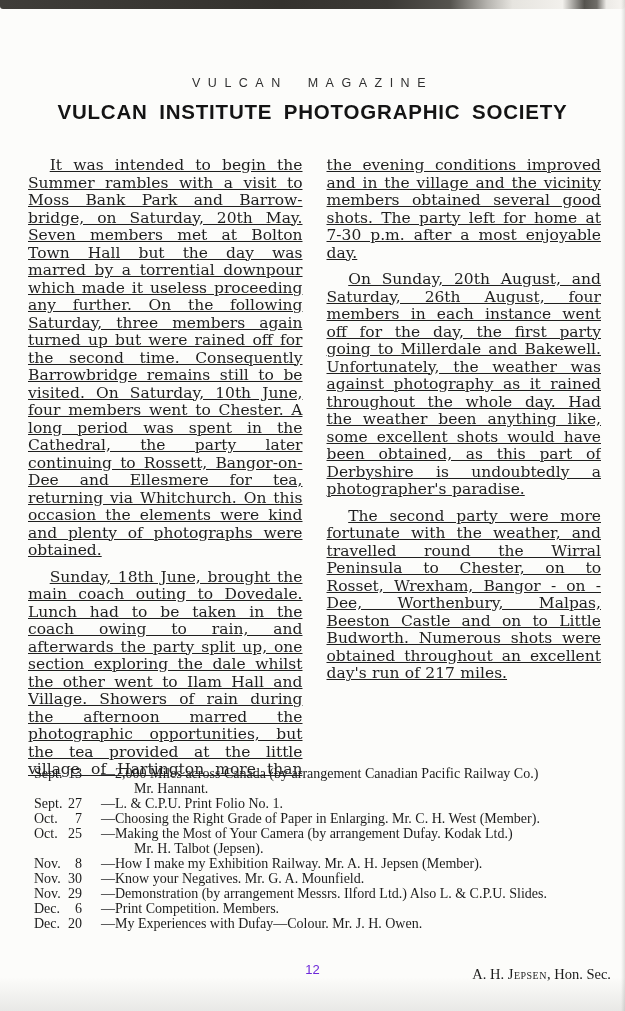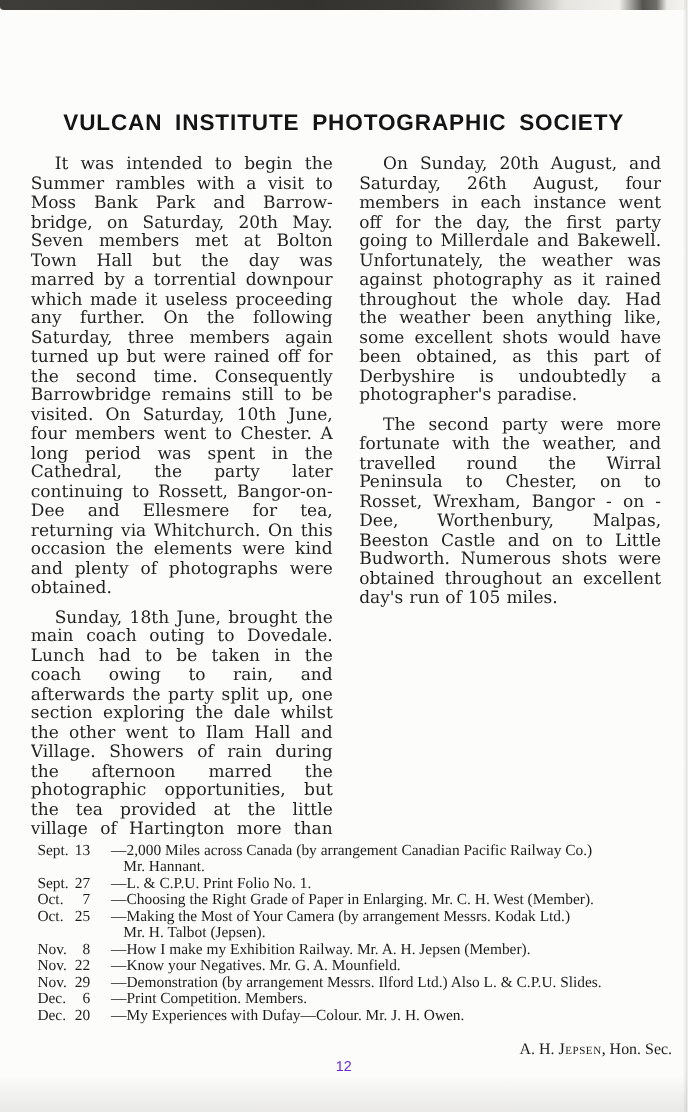--- a/index.html
+++ b/index.html
@@ -39,75 +39,77 @@
   }
   .title{
     position:absolute;top:100px;left:0;width:625px;margin:0;
     text-align:center;
     font-family:"Liberation Sans", sans-serif;
     font-size:20.5px;font-weight:700;color:#141414;
     letter-spacing:0.8px;word-spacing:5px;
   }
   
   .body{
-    position:absolute;top:141px;left:28px;width:573px;height:620px;
+    position:absolute;top:157px;left:28px;width:573px;height:620px;
     overflow:hidden;
-    display:flex;gap:24px;
+    display:flex;gap:24px;text-decoration:underline;
   }
   .col{flex:1 1 0;min-width:0;}
   .col p{
     margin:0 0 9px 0;
     font-size:15.5px;line-height:17.5px;
     text-align:justify;
     word-spacing:0.5px;
   }
   .col p.indent{text-indent:1.4em;}
   
   .programme{
     position:absolute;top:766px;left:34px;width:571px;
     font-family:"Liberation Serif", serif;
     font-size:14px;line-height:15px;color:#1c1c1c;
   }
   .prog-main{display:flex;gap:19px;}
   .prog-date{flex:0 0 48px;display:flex;justify-content:space-between;}
   .prog-text{flex:1 1 auto;min-width:0;}
-  .prog-cont{margin-left:78px;}
+  .prog-cont{margin-left:100px;}
   .prog-cont:empty{display:none;}
   
   .signature{
-    position:absolute;top:946px;right:14px;
+    position:absolute;top:966px;right:14px;
     font-family:"Liberation Serif", serif;
     font-size:14.5px;color:#1c1c1c;
   }
   .signature .sc{font-variant:small-caps;letter-spacing:0.5px;}
   .pagenum{
     position:absolute;top:962px;left:0;width:625px;
     text-align:center;
     font-family:"Liberation Sans", sans-serif;
     font-size:13px;color:#6d28d9;
   }
 </style>
 </head>
 <body>
 
 <div class="page">
   <div class="scan-top"></div>
   <div class="scan-right"></div>
   <div class="scan-bottom"></div>
 
+  <div class="masthead">VULCAN MAGAZINE</div>
   <h1 class="title">VULCAN INSTITUTE PHOTOGRAPHIC SOCIETY</h1>
 
   <div class="body">
     <div class="col">
       <p class="indent">It was intended to begin the Summer rambles with a visit to Moss Bank Park and Barrow-bridge, on Saturday, 20th May. Seven members met at Bolton Town Hall but the day was marred by a torrential downpour which made it useless proceeding any further. On the following Saturday, three members again turned up but were rained off for the second time. Consequently Barrowbridge remains still to be visited. On Saturday, 10th June, four members went to Chester. A long period was spent in the Cathedral, the party later continuing to Rossett, Bangor-on-Dee and Ellesmere for tea, returning via Whitchurch. On this occasion the elements were kind and plenty of photographs were obtained.</p>
       <p class="indent">Sunday, 18th June, brought the main coach outing to Dovedale. Lunch had to be taken in the coach owing to rain, and afterwards the party split up, one section exploring the dale whilst the other went to Ilam Hall and Village. Showers of rain during the afternoon marred the photographic opportunities, but the tea provided at the little village of Hartington more than compensated for anything lacking in the weather. In</p>
     </div>
     <div class="col">
+      <p>the evening conditions improved and in the village and the vicinity members obtained several good shots. The party left for home at 7-30 p.m. after a most enjoyable day.</p>
       <p class="indent">On Sunday, 20th August, and Saturday, 26th August, four members in each instance went off for the day, the first party going to Millerdale and Bakewell. Unfortunately, the weather was against photography as it rained throughout the whole day. Had the weather been anything like, some excellent shots would have been obtained, as this part of Derbyshire is undoubtedly a photographer's paradise.</p>
-      <p class="indent">The second party were more fortunate with the weather, and travelled round the Wirral Peninsula to Chester, on to Rosset, Wrexham, Bangor - on - Dee, Worthenbury, Malpas, Beeston Castle and on to Little Budworth. Numerous shots were obtained throughout an excellent day's run of 105 miles.</p>
+      <p class="indent">The second party were more fortunate with the weather, and travelled round the Wirral Peninsula to Chester, on to Rosset, Wrexham, Bangor - on - Dee, Worthenbury, Malpas, Beeston Castle and on to Little Budworth. Numerous shots were obtained throughout an excellent day's run of 217 miles.</p>
     </div>
   </div>
 
   <div class="programme">
     <div class="prog-row">
       <div class="prog-main">
         <span class="prog-date">
             <span>Sept.</span>
             <span>13</span>
           </span>
@@ -134,39 +136,39 @@
           <span class="prog-text">—Choosing the Right Grade of Paper in Enlarging. Mr. C. H. West (Member).</span>
       </div>
 
     </div>
     <div class="prog-row">
       <div class="prog-main">
         <span class="prog-date">
             <span>Oct.</span>
             <span>25</span>
           </span>
-          <span class="prog-text">—Making the Most of Your Camera (by arrangement Messrs. Kodak Ltd.)</span>
+          <span class="prog-text">—Making the Most of Your Camera (by arrangement Dufay. Kodak Ltd.)</span>
       </div>
       <div class="prog-cont">Mr. H. Talbot (Jepsen).</div>
     </div>
     <div class="prog-row">
       <div class="prog-main">
         <span class="prog-date">
             <span>Nov.</span>
             <span>8</span>
           </span>
           <span class="prog-text">—How I make my Exhibition Railway. Mr. A. H. Jepsen (Member).</span>
       </div>
 
     </div>
     <div class="prog-row">
       <div class="prog-main">
         <span class="prog-date">
             <span>Nov.</span>
-            <span>22</span>
+            <span>30</span>
           </span>
           <span class="prog-text">—Know your Negatives. Mr. G. A. Mounfield.</span>
       </div>
 
     </div>
     <div class="prog-row">
       <div class="prog-main">
         <span class="prog-date">
             <span>Nov.</span>
             <span>29</span>

